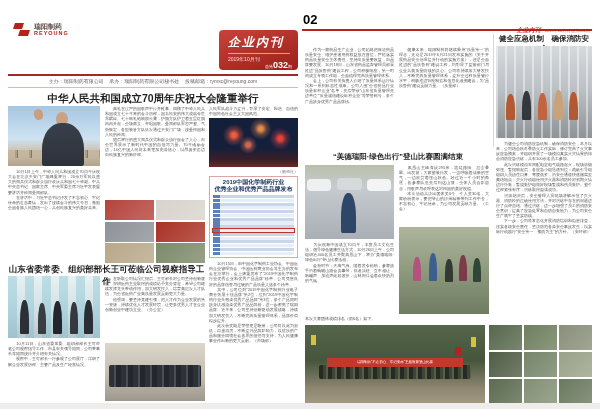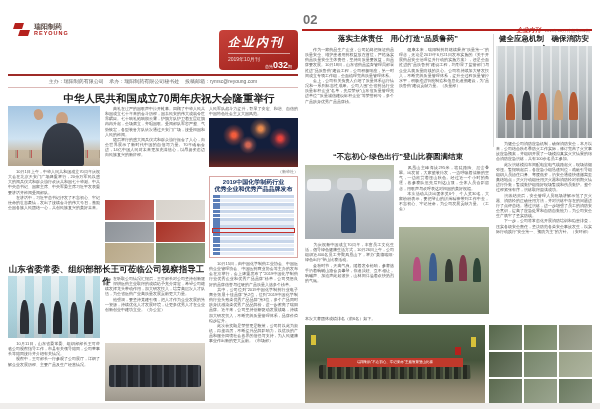--- a/index.html
+++ b/index.html
@@ -45,21 +45,21 @@
   </div>
 
   <div class="abs" style="left:0;top:64px;width:290px;height:2px;background:#9e2b28;"></div>
   <div class="abs" style="left:0;top:68px;width:290px;text-align:center;font-size:5px;color:#666;">
     <span>主办：瑞阳制药有限公司</span>&nbsp;&nbsp;&nbsp;
     <span>承办：瑞阳制药有限公司秘书处</span>&nbsp;&nbsp;&nbsp;
     <span>投稿邮箱：rymsc@reyoung.com</span>
   </div>
   <div class="abs" style="left:0;top:77px;width:290px;height:1px;background:#dcb9b7;"></div>
 
-  <div class="abs hd" style="left:16px;top:82px;width:290px;font-size:10.5px;">中华人民共和国成立70周年庆祝大会隆重举行</div>
+  <div class="abs hd" style="left:0;top:82px;width:290px;font-size:10.5px;">中华人民共和国成立70周年庆祝大会隆重举行</div>
 
   <div class="abs ph" style="left:0;top:96px;width:92px;height:60px;background:linear-gradient(#a5c6e2 0%,#cfe3f2 55%,#cbbda8 78%,#b3a48e 100%);">
     <div class="abs" style="left:0;top:44px;width:92px;height:8px;background:repeating-linear-gradient(90deg,#c3b49d 0 7px,#a79781 7px 9px,#b44 9px 10px,#c3b49d 10px 14px);opacity:.8;"></div>
     <div class="fg" style="left:26px;top:3px;width:9px;height:11px;background:#c99f80;transform:rotate(-18deg);border-radius:45%;"></div>
     <div class="fg" style="left:48px;top:6px;width:12px;height:14px;background:#c9a183;border-radius:50%;"></div>
     <div class="fg" style="left:34px;top:17px;width:42px;height:43px;background:linear-gradient(#3a404b,#2c313a);"></div>
   </div>
   <div class="abs micro" style="left:0;top:159px;width:92px;height:94px;">　　10月1日上午，中华人民共和国成立70周年庆祝大会在北京天安门广场隆重举行，20余万军民以盛大的阅兵仪式和群众游行欢庆共和国七十华诞。中共中央总书记、国家主席、中央军委主席习近平发表重要讲话并检阅受阅部队。
 　　在讲话中，习近平总书记抒发了不忘初心、牢记使命的壮志豪情，发出了接续奋斗的伟大号召，激励全国各族人民团结一心，共创民族复兴的美好未来。</div>
 
@@ -172,49 +172,48 @@
 
   <div class="abs micro" style="left:97px;top:266px;width:100px;height:64px;">　　在听取公司情况汇报后，王可部长对公司坚持创新驱动、深耕医药主业取得的成绩给予充分肯定，希望公司继续发挥龙头带动作用，加大研发投入，培育高层次人才队伍，为全省医药产业高质量发展贡献更大力量。
 　　他强调，要坚持党建引领，把人才作为企业发展的第一资源，持续优化人才发展环境，让更多优秀人才在企业创新创业中建功立业。（办公室）</div>
   <div class="abs ph" style="left:97px;top:333px;width:100px;height:58px;background:linear-gradient(#ddd6cb 0%,#c2bcb1 55%,#9d978c 100%);">
     <div class="abs" style="left:4px;top:22px;width:92px;height:22px;background:repeating-linear-gradient(90deg,#2d3138 0 5px,#4a4f57 5px 7px,#23262c 7px 12px);border-radius:2px;"></div>
   </div>
 </div>
 
 <div class="abs" style="left:302px;top:10px;width:290px;height:392px;">
 
-  <div class="abs" style="left:1px;top:2px;font-size:13px;font-weight:700;color:#737373;">02</div>
+  <div class="abs" style="left:1px;top:2px;font-size:13px;font-weight:700;color:#000000;">02</div>
   <div class="abs" style="left:170px;top:8px;width:118px;text-align:right;">
     <span class="script" style="font-size:6px;color:#c4312c;">企业内刊</span>
     <span style="font-size:4px;color:#b5635f;">2019年10月刊 总第032期</span>
   </div>
   <div class="abs" style="left:0;top:19px;width:290px;height:1.5px;background:#b5211d;"></div>
 
-  <div class="abs hd" style="left:3px;top:24px;width:186px;font-size:7.5px;">落实主体责任　用心打造“品质鲁药”</div>
   <div class="abs micro" style="left:3px;top:37px;width:89px;height:100px;">　　作为一家药品生产企业，公司始终把保证药品质量安全、维护患者用药权益放在首位，严格落实药品质量安全主体责任，坚持向质量要效益，向品牌要发展。10月18日，山东省药品监督管理局部署推进“品质鲁药”建设工程，公司积极响应，第一时间成立专项工作组，全面梳理完善质量管理体系。
 　　会上，公司有关负责人介绍了质量体系运行情况和一系列标志性成果。公司入围“全省药品行业质量标杆企业”名单，先后荣获“山东省质量管理先进单位”“质量诚信建设标杆企业”等荣誉称号，多个产品跻身优秀产品品牌榜。</div>
   <div class="abs micro" style="left:97px;top:37px;width:90px;height:100px;">　　健康未来，瑞阳制药将继续秉持“质量第一”的理念，无论是2019年6月21日发布实施的《关于开展药品安全治理提升行动的实施方案》，还是全面推进的“品质鲁药”建设工程，均彰显了监管部门与企业共筑质量防线的决心。公司将持续加大研发投入，不断完善质量管理体系，提升全过程质量管控水平，积极推进智能制造和信息化追溯建设，为“品质鲁药”建设贡献力量。（质量部）</div>
   <div class="abs" style="left:191px;top:24px;width:1px;height:113px;background:#d8d8d8;"></div>
 
   <div class="abs hd" style="left:194px;top:24px;width:96px;font-size:7.5px;">健全应急机制　确保消防安全</div>
   <div class="abs ph" style="left:194px;top:36px;width:96px;height:92px;background:
        repeating-linear-gradient(90deg,rgba(255,255,255,.45) 0 2px,rgba(255,255,255,0) 2px 9px),
        linear-gradient(#d5dadc 0%,#bcc2c5 45%,#8e9396 100%);">
     <div class="fg" style="left:10px;top:48px;width:9px;height:26px;background:#b35a33;"></div>
     <div class="fg" style="left:26px;top:45px;width:9px;height:29px;background:#33383e;"></div>
     <div class="fg" style="left:42px;top:47px;width:9px;height:27px;background:#c2643f;"></div>
     <div class="fg" style="left:58px;top:44px;width:9px;height:30px;background:#caa27a;"></div>
     <div class="fg" style="left:73px;top:46px;width:9px;height:28px;background:#b35a33;"></div>
   </div>
   <div class="abs micro" style="left:194px;top:131px;width:96px;height:177px;">　　为健全公司消防应急机制，确保消防安全，本月以来，公司结合秋冬季防火工作实际，修订完善了火灾事故应急预案，并组织开展了一场模拟真实火灾情景的综合消防应急演练，共有100余名员工参加。
 　　此次演练模拟车间配电室电气线路起火，现场浓烟弥漫。警报响起后，各应急小组迅速到位：疏散引导组组织人员捂住口鼻、弯腰低姿，沿安全通道快速撤离至集结地点；灭火行动组使用灭火器和消防栓对初期火情进行扑救；警戒救护组做好现场警戒和伤员救护。整个过程紧张有序，演练取得圆满成功。
 　　演练结束后，安全管理人员现场讲解示范了灭火器、消防栓的正确使用方法，并对演练中存在的问题进行了点评总结。通过演练，进一步增强了员工的消防安全意识，提高了应急处置和自防自救能力，为公司安全生产筑牢了坚实防线。
 　　下一步，公司将常态化开展消防培训和隐患排查，压实各级安全责任，坚决防范各类安全事故发生，以实际行动践行“安全第一、预防为主”的方针。（安环部）</div>
 
-  <div class="abs hd" style="left:3px;top:142px;width:186px;font-size:7.5px;">“不忘初心·绿色出行”登山比赛圆满结束</div>
+  <div class="abs hd" style="left:3px;top:142px;width:186px;font-size:7.5px;">“美德瑞阳·绿色出行”登山比赛圆满结束</div>
   <div class="abs ph" style="left:3px;top:155px;width:89px;height:74px;background:linear-gradient(#b9c0a8 0%,#c6cbd0 30%,#a9afb4 100%);">
     <div class="abs" style="left:2px;top:14px;width:24px;height:12px;background:#eef0f2;border-radius:4px;"></div>
     <div class="abs" style="left:32px;top:13px;width:25px;height:12px;background:#d7dadd;border-radius:4px;"></div>
     <div class="abs" style="left:62px;top:14px;width:24px;height:12px;background:#f2f4f5;border-radius:4px;"></div>
     <div class="fg" style="left:36px;top:28px;width:15px;height:40px;background:#2e4668;"></div>
   </div>
   <div class="abs micro" style="left:3px;top:232px;width:89px;height:72px;">　　为庆祝新中国成立70周年，丰富员工文化生活，倡导绿色健康生活方式，10月26日上午，公司组织近400名员工齐聚凤凰山下，举办“美德瑞阳·绿色出行”登山比赛活动。
 　　金秋时节，天高气爽。随着发令枪响，参赛选手沿着蜿蜒山路奋勇攀登，你追我赶、互不相让，呐喊声、加油声此起彼伏，山林间洋溢着欢快热烈的气氛。</div>
   <div class="abs cap" style="left:3px;top:306px;width:186px;">本次大赛团体成绩排名（前6名）如下。</div>
 

